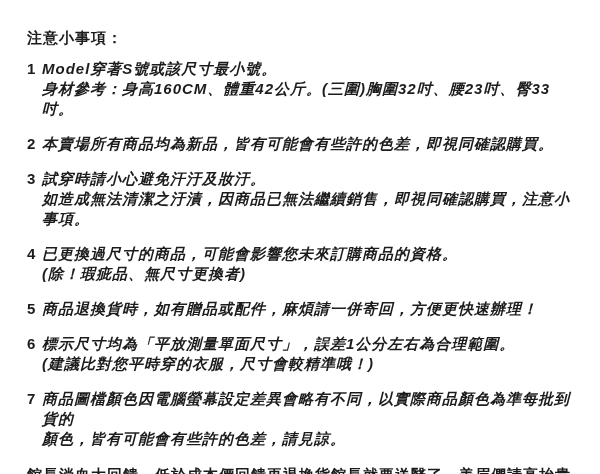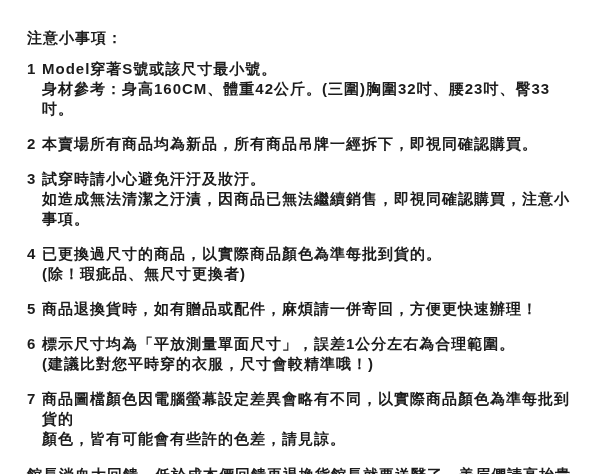--- a/index.html
+++ b/index.html
@@ -44,20 +44,21 @@
     font-weight: bold;
     line-height: 20px;
   }
   .item-text {
     flex: 1;
     font-size: 15px;
     font-weight: bold;
     line-height: 20px;
     letter-spacing: 1px;
     white-space: pre-line;
+    font-style: italic;
   }
   .footer-note {
     margin: 16px 0 0 0;
     font-size: 15px;
     font-weight: bold;
     line-height: 20px;
     letter-spacing: 1px;
     white-space: pre-line;
   }
 </style>
@@ -71,32 +72,32 @@
   <div class="notice-list">
 
     <div class="notice-item">
       <span class="item-number">1</span>
       <div class="item-text">Model穿著S號或該尺寸最小號。
 身材參考：身高160CM、體重42公斤。(三圍)胸圍32吋、腰23吋、臀33吋。</div>
     </div>
 
     <div class="notice-item">
       <span class="item-number">2</span>
-      <div class="item-text">本賣場所有商品均為新品，所有商品吊牌一經拆下，即視同確認購買。</div>
+      <div class="item-text">本賣場所有商品均為新品，皆有可能會有些許的色差，即視同確認購買。</div>
     </div>
 
     <div class="notice-item">
       <span class="item-number">3</span>
       <div class="item-text">試穿時請小心避免汗汙及妝汙。
 如造成無法清潔之汙漬，因商品已無法繼續銷售，即視同確認購買，注意小事項。</div>
     </div>
 
     <div class="notice-item">
       <span class="item-number">4</span>
-      <div class="item-text">已更換過尺寸的商品，以實際商品顏色為準每批到貨的。
+      <div class="item-text">已更換過尺寸的商品，可能會影響您未來訂購商品的資格。
 (除！瑕疵品、無尺寸更換者)</div>
     </div>
 
     <div class="notice-item">
       <span class="item-number">5</span>
       <div class="item-text">商品退換貨時，如有贈品或配件，麻煩請一併寄回，方便更快速辦理！</div>
     </div>
 
     <div class="notice-item">
       <span class="item-number">6</span>

